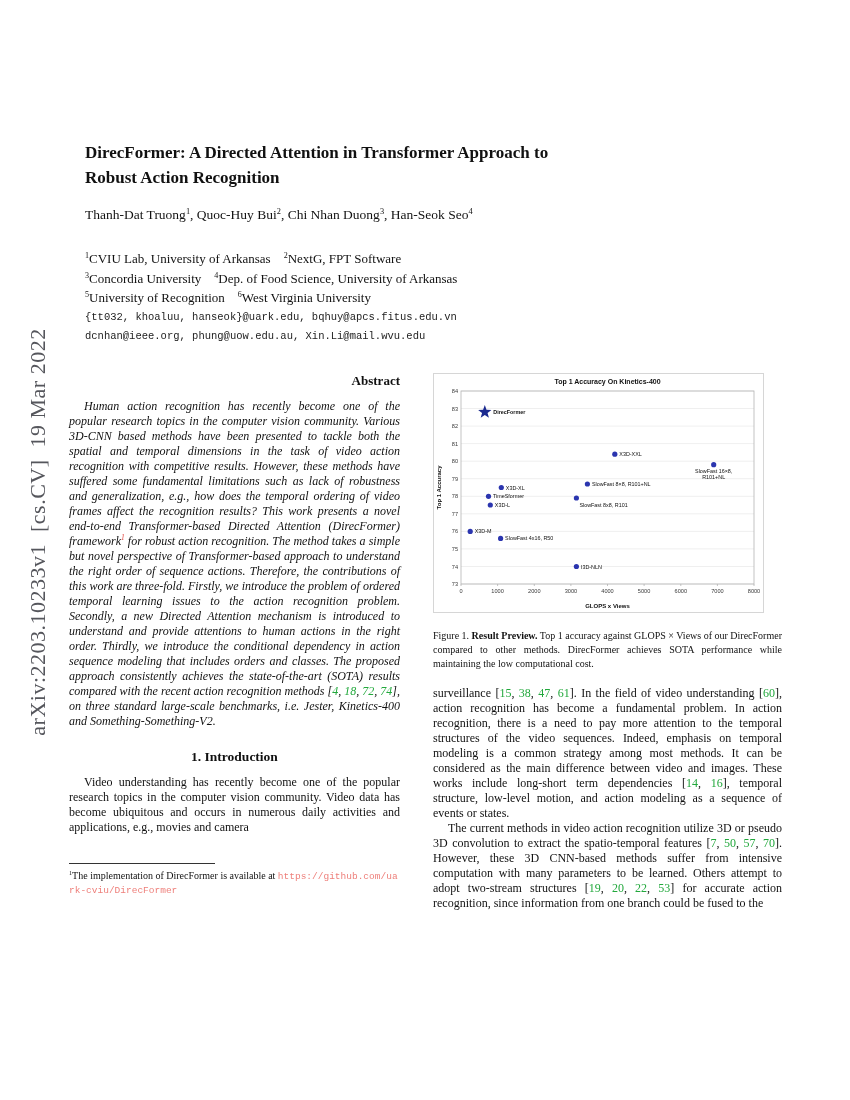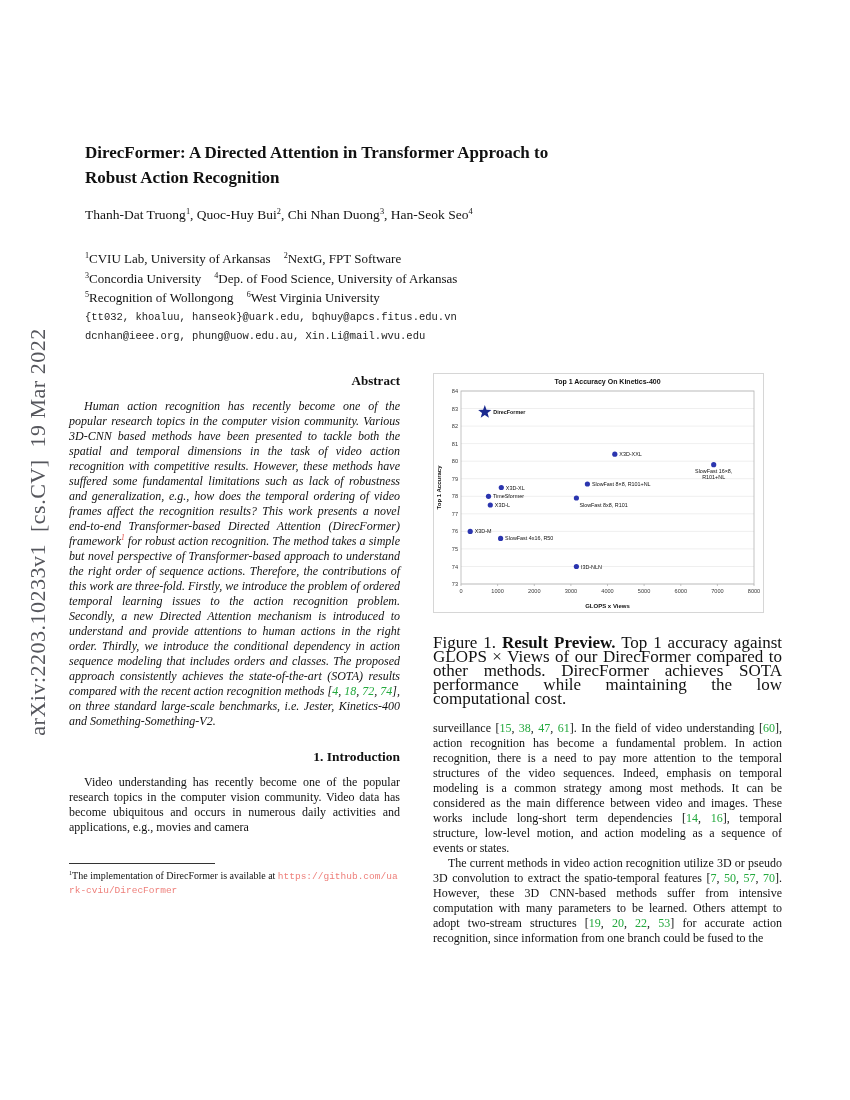--- a/index.html
+++ b/index.html
@@ -21,29 +21,29 @@
   .col{position:absolute;top:373px;text-align:justify;font-size:12px;line-height:15px}
   .col-left{left:69px;width:331px}
   .col-right{left:433px;width:349px}
 
   .abs-head{text-align:right;font-weight:bold;font-size:13px;margin-bottom:11px}
   .abstract{font-style:italic}
   .para{text-indent:15px}
   .cite{color:var(--cite,#22a83c)}
   .fnlink{color:var(--fnlink,#e0423c)}
   .url{color:var(--url,#ee7f7a);font-family:"Liberation Mono","DejaVu Sans Mono",monospace;font-size:9.5px;word-break:break-all}
-  .sec-head{font-weight:bold;font-size:13.5px;margin:20px 0 11px;text-align:right;text-indent:0}
+  .sec-head{font-weight:bold;font-size:13.5px;margin:20px 0 11px;text-align:center;text-indent:0}
 
   .footnote{margin-top:28px;font-size:10px;line-height:13px;text-align:left}
   .fn-rule{width:146px;border-top:1px solid #333;margin-bottom:5px}
 
   .figure{width:331px;border:1px solid #d6d6d6;background:#fff}
   .figure svg{display:block}
   .figure svg text{font-family:"Liberation Sans","DejaVu Sans",sans-serif}
-  .caption{margin-top:23px;font-size:17px;line-height:14px}
+  .caption{margin-top:16px;font-size:10px;line-height:14px}
   .bold{font-weight:bold}
   .body-text{margin-top:15px}
 </style>
 </head>
 <body>
 
 <div class="page">
 
   <div class="watermark">arXiv:2203.10233v1&nbsp;&nbsp;[cs.CV]&nbsp;&nbsp;19 Mar 2022</div>
 
@@ -51,21 +51,21 @@
     <div class="title">
       <div>DirecFormer: A Directed Attention in Transformer Approach to</div>
       <div>Robust Action Recognition</div>
     </div>
     <div class="authors">
       <div><span>Thanh-Dat Truong</span><sup>1</sup><span>, Quoc-Huy Bui</span><sup>2</sup><span>, Chi Nhan Duong</span><sup>3</sup><span>, Han-Seok Seo</span><sup>4</sup></div>
     </div>
     <div class="affils">
       <div><sup>1</sup><span>CVIU Lab, University of Arkansas</span><span>&nbsp;&nbsp;&nbsp;&nbsp;</span><sup>2</sup><span>NextG, FPT Software</span></div>
       <div><sup>3</sup><span>Concordia University</span><span>&nbsp;&nbsp;&nbsp;&nbsp;</span><sup>4</sup><span>Dep. of Food Science, University of Arkansas</span></div>
-      <div><sup>5</sup><span>Recognition of Wollongong</span><span>&nbsp;&nbsp;&nbsp;&nbsp;</span><sup>6</sup><span>West Virginia University</span></div>
+      <div><sup>5</sup><span>University of Recognition</span><span>&nbsp;&nbsp;&nbsp;&nbsp;</span><sup>6</sup><span>West Virginia University</span></div>
     </div>
     <div class="emails">
       <div>{tt032, khoaluu, hanseok}@uark.edu, bqhuy@apcs.fitus.edu.vn</div>
       <div>dcnhan@ieee.org, phung@uow.edu.au, Xin.Li@mail.wvu.edu</div>
     </div>
   </div>
 
   <div class="col col-left">
     <div class="abs-head">Abstract</div>
     <div class="abstract para"><span>Human action recognition has recently become one of the popular research topics in the computer vision community. Various 3D-CNN based methods have been presented to tackle both the spatial and temporal dimensions in the task of video action recognition with competitive results. However, these methods have suffered some fundamental limitations such as lack of robustness and generalization, e.g., how does the temporal ordering of video frames affect the recognition results? This work presents a novel end-to-end Transformer-based Directed Attention (DirecFormer) framework</span><sup class="fnlink">1</sup><span> for robust action recognition. The method takes a simple but novel perspective of Transformer-based approach to understand the right order of sequence actions. Therefore, the contributions of this work are three-fold. Firstly, we introduce the problem of ordered temporal learning issues to the action recognition problem. Secondly, a new Directed Attention mechanism is introduced to understand and provide attentions to human actions in the right order. Thirdly, we introduce the conditional dependency in action sequence modeling that includes orders and classes. The proposed approach consistently achieves the state-of-the-art (SOTA) results compared with the recent action recognition methods [</span><span class="cite">4</span><span>, </span><span class="cite">18</span><span>, </span><span class="cite">72</span><span>, </span><span class="cite">74</span><span>], on three standard large-scale benchmarks, i.e. Jester, Kinetics-400 and Something-Something-V2.</span></div>

